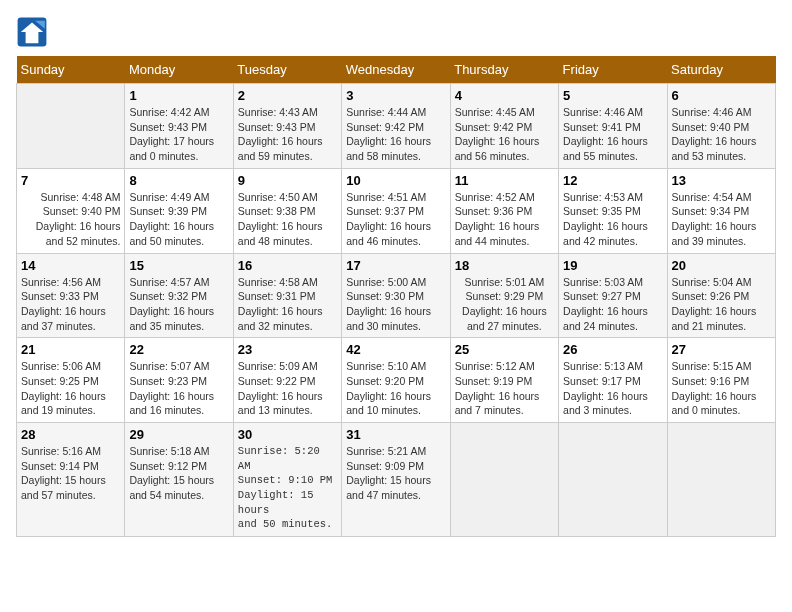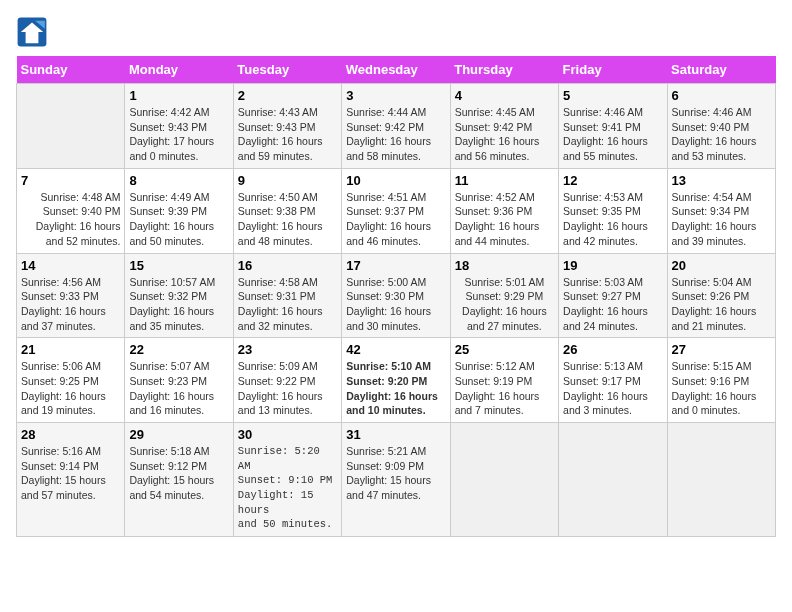--- a/index.html
+++ b/index.html
@@ -53,26 +53,26 @@
       font-size: 16px;
       color: #333;
       margin-top: 2px;
     }
     table {
       width: 100%;
       border-collapse: collapse;
       font-size: 11px;
     }
     thead tr th {
-      background-color: #d946ef;
+      background-color: #a16207;
       color: #fff;
       padding: 6px 4px;
       text-align: left;
       font-size: 13px;
-      font-weight: bold;
+      font-weight: normal;
     }
     tbody tr td {
       border: 1px solid #ccc;
       padding: 4px 4px 4px 4px;
       vertical-align: top;
       width: 108px;
     }
     tbody tr {
       background: #fff;
     }
@@ -227,21 +227,21 @@
       <tr>
         <td>
           <span class="day-number">14</span>
           <div class="day-info" style="white-space: pre-line;">Sunrise: 4:56 AM
 Sunset: 9:33 PM
 Daylight: 16 hours
 and 37 minutes.</div>
         </td>
         <td>
           <span class="day-number">15</span>
-          <div class="day-info" style="white-space: pre-line;">Sunrise: 10:57 AM
+          <div class="day-info" style="white-space: pre-line;">Sunrise: 4:57 AM
 Sunset: 9:32 PM
 Daylight: 16 hours
 and 35 minutes.</div>
         </td>
         <td>
           <span class="day-number">16</span>
           <div class="day-info" style="white-space: pre-line;">Sunrise: 4:58 AM
 Sunset: 9:31 PM
 Daylight: 16 hours
 and 32 minutes.</div>
@@ -292,21 +292,21 @@
         </td>
         <td>
           <span class="day-number">23</span>
           <div class="day-info" style="white-space: pre-line;">Sunrise: 5:09 AM
 Sunset: 9:22 PM
 Daylight: 16 hours
 and 13 minutes.</div>
         </td>
         <td>
           <span class="day-number">42</span>
-          <div class="day-info" style="white-space: pre-line; font-weight: bold;">Sunrise: 5:10 AM
+          <div class="day-info" style="white-space: pre-line;">Sunrise: 5:10 AM
 Sunset: 9:20 PM
 Daylight: 16 hours
 and 10 minutes.</div>
         </td>
         <td>
           <span class="day-number">25</span>
           <div class="day-info" style="white-space: pre-line;">Sunrise: 5:12 AM
 Sunset: 9:19 PM
 Daylight: 16 hours
 and 7 minutes.</div>

